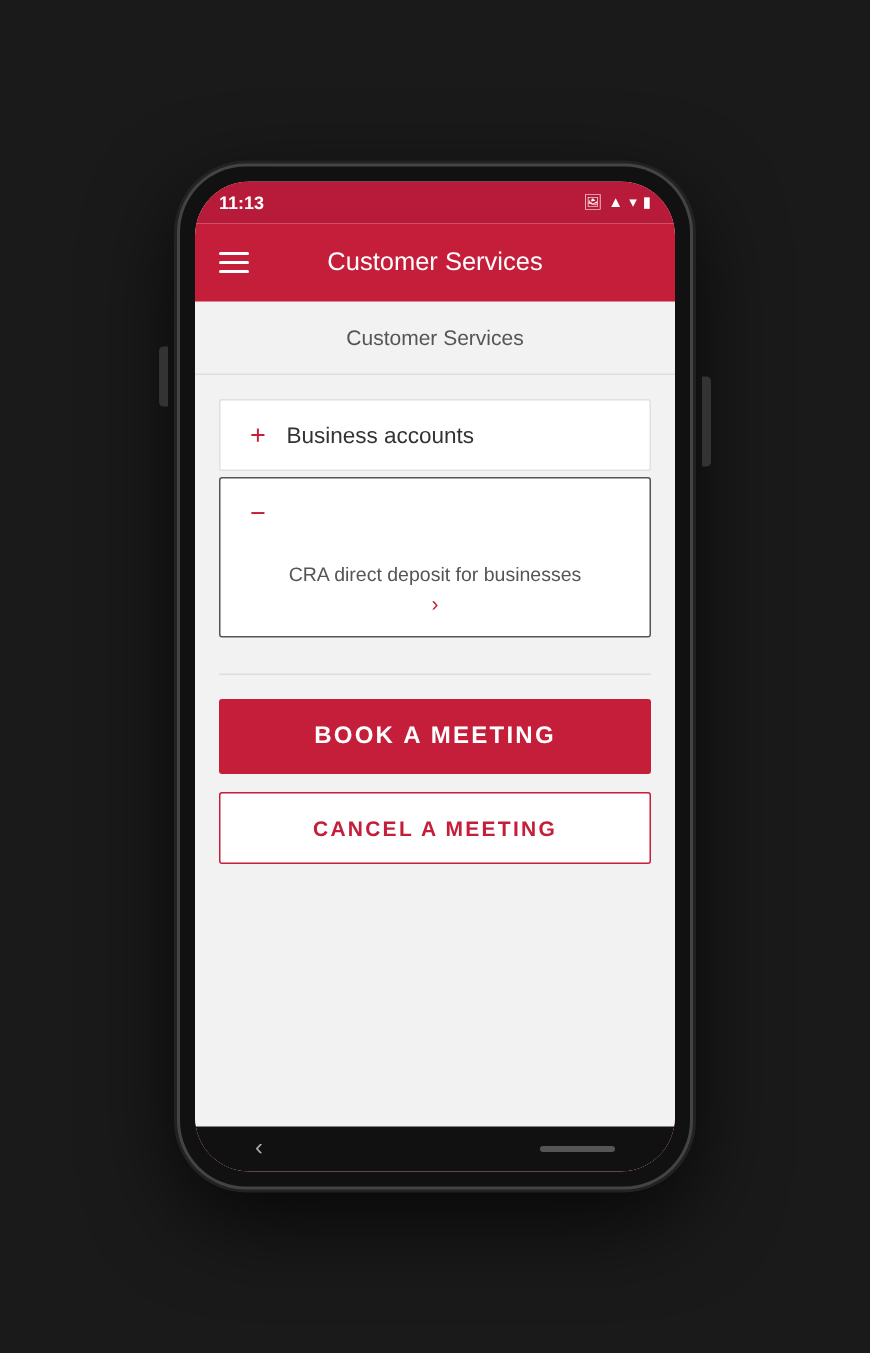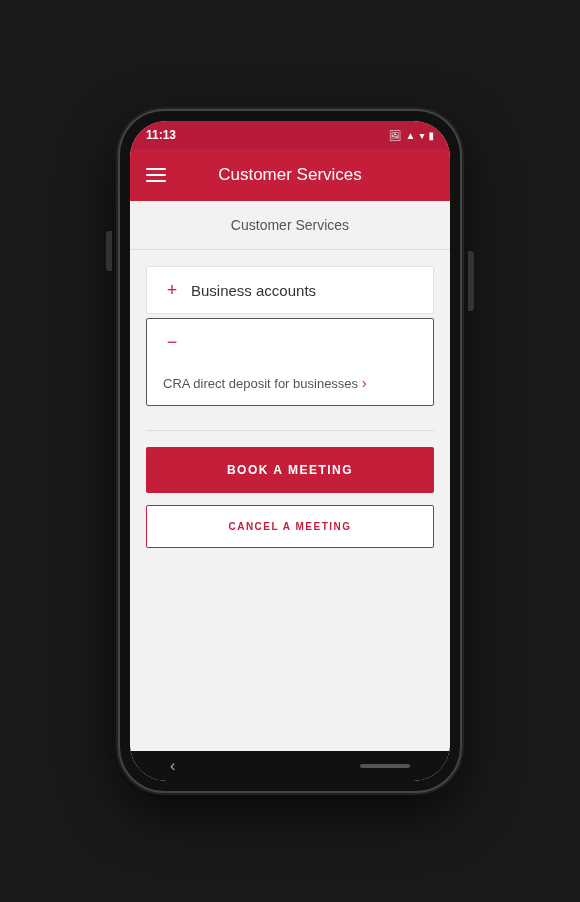--- a/index.html
+++ b/index.html
@@ -186,20 +186,21 @@
     .accordion-item.expanded {
       border: 1.5px solid #555;
     }
 
     
     .cra-link-row {
       display: flex;
       align-items: center;
       padding: 10px 16px 14px 16px;
       gap: 4px;
+      flex-direction: column;
     }
 
     .cra-link-text {
       font-size: 13px;
       color: #555;
     }
 
     .cra-chevron {
       color: #c41e3a;
       font-size: 14px;
@@ -213,37 +214,37 @@
 
     
     .btn-primary {
       display: block;
       width: calc(100% - 32px);
       margin: 0 12px 12px 16px;
       background: #c41e3a;
       color: #fff;
       border: none;
       padding: 16px;
-      font-size: 12px;
+      font-size: 16px;
       font-weight: 700;
       letter-spacing: 1.5px;
       text-align: center;
       cursor: pointer;
       border-radius: 2px;
     }
 
     .btn-secondary {
       display: block;
       width: calc(100% - 32px);
       margin: 0 16px 12px 16px;
       background: #fff;
       color: #c41e3a;
       border: 1.5px solid #c41e3a;
       padding: 15px;
-      font-size: 10px;
+      font-size: 14px;
       font-weight: 700;
       letter-spacing: 1.5px;
       text-align: center;
       cursor: pointer;
       border-radius: 2px;
     }
 
     
     .bottom-bar {
       background: #111;

